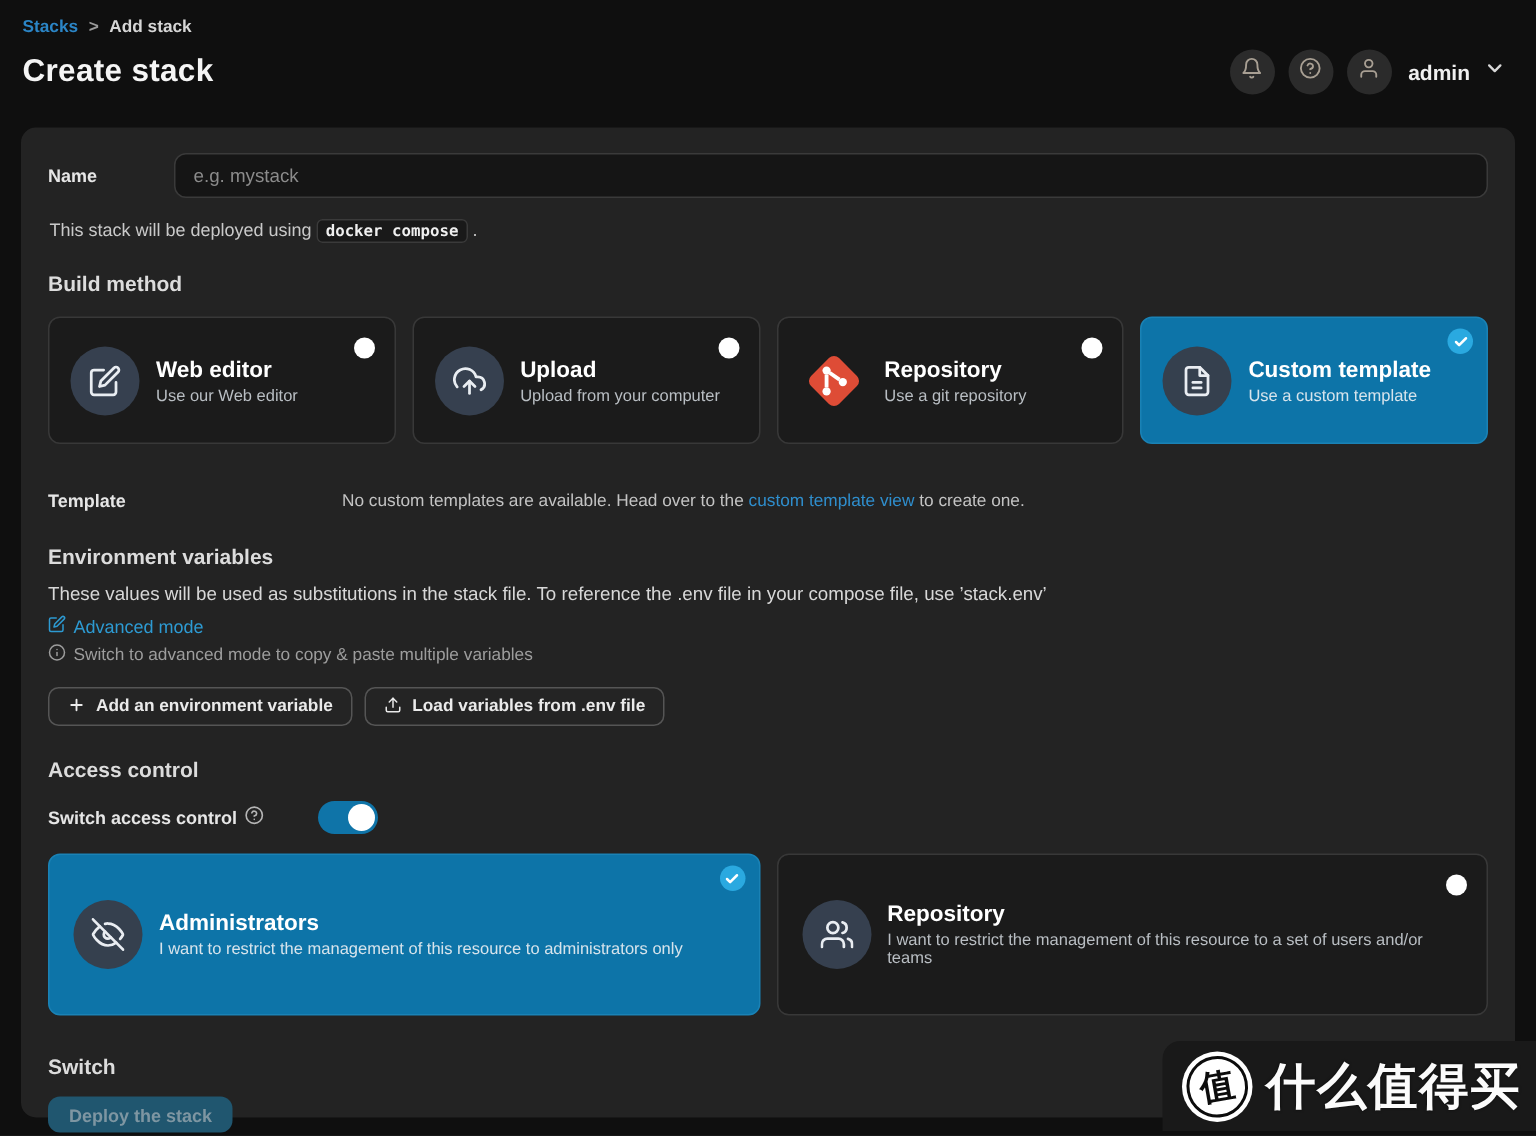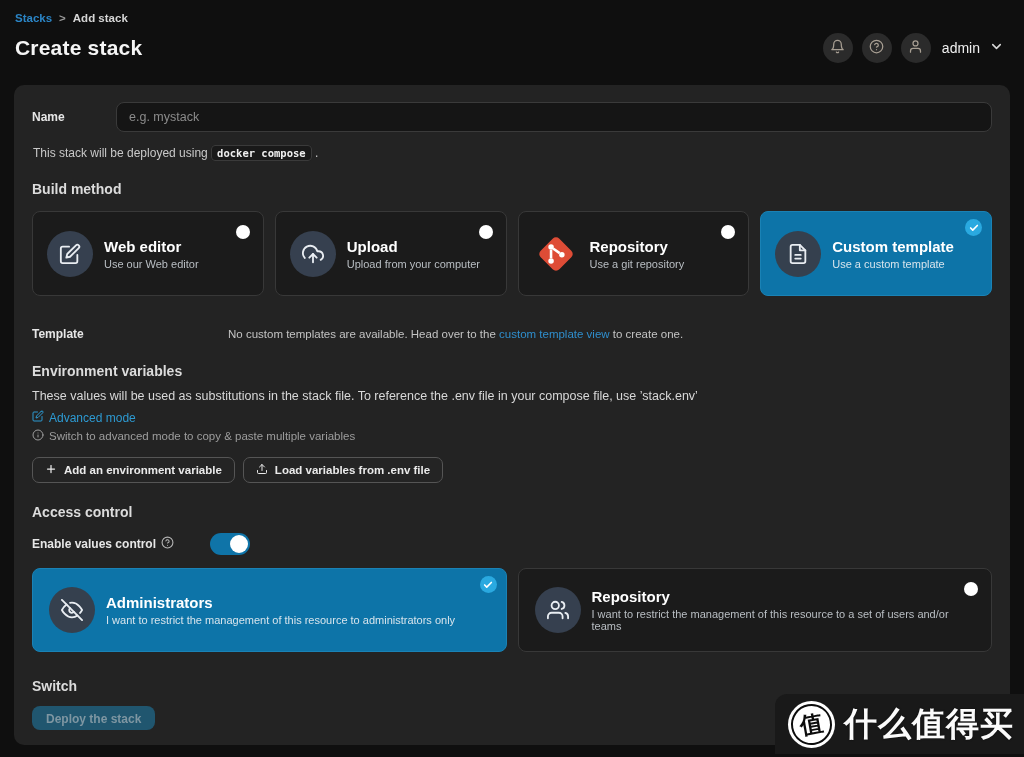--- a/index.html
+++ b/index.html
@@ -21,21 +21,21 @@
   .breadcrumb .bc-current { color:#d6d6d6; }
   .title-row { display:flex; justify-content:space-between; align-items:center; margin-top:9px; }
   .page-title { font-size:21px; font-weight:bold; color:#f5f5f5; letter-spacing:.2px; }
   .header-actions { display:flex; align-items:center; gap:9px; padding-right:4px; }
   .icon-circle {
     width:30px; height:30px; border-radius:50%;
     background:#2b2b2b; display:flex; align-items:center; justify-content:center;
     color:#a89f93; cursor:pointer;
   }
   .icon-circle svg { width:15px; height:15px; }
-  .username { font-size:14px; font-weight:normal; color:#f0f0f0; margin-left:2px; }
+  .username { font-size:14px; font-weight:bold; color:#f0f0f0; margin-left:2px; }
   .chev { color:#d8d8d8; display:flex; cursor:pointer; }
   .chev svg { width:15px; height:15px; }
 
   
   .panel {
     position:absolute; left:14px; right:14px; top:85px; bottom:12px;
     background:#232323; border-radius:10px;
     padding:15px 18px;
   }
 
@@ -64,21 +64,21 @@
 
   
   .cards-4 { display:grid; grid-template-columns:repeat(4,1fr); gap:11px; margin-top:14px; }
   .cards-2 { display:grid; grid-template-columns:repeat(2,1fr); gap:11px; margin-top:13px; }
   .sel-card {
     position:relative; height:85px; border-radius:8px;
     background:#1b1b1b; border:1px solid #383838;
     display:flex; align-items:center; gap:11px; padding:12px 14px;
     cursor:pointer;
   }
-  .cards-2 .sel-card { height:84px; padding:12px 16px; }
+  .cards-2 .sel-card { height:108px; padding:12px 16px; }
   .sel-card.selected { background:#0d74a8; border-color:#1a82b5; }
   .card-icon-circle {
     flex:0 0 46px; width:46px; height:46px; border-radius:50%;
     background:#36404f; display:flex; align-items:center; justify-content:center;
     color:#e9edf2;
   }
   .sel-card.selected .card-icon-circle { background:#35404e; }
   .card-icon-circle svg { width:22px; height:22px; }
   .card-icon-git { flex:0 0 46px; width:46px; height:46px; display:flex; align-items:center; justify-content:center; }
   .card-icon-git svg { width:44px; height:44px; }
@@ -352,21 +352,21 @@
           </svg>
       </span>
       <span>Load variables from .env file</span>
     </button>
   </div>
 
   
   <div class="section-heading h-access">Access control</div>
   <div class="toggle-row">
     <div class="toggle-label">
-      <span>Enable values control</span>
+      <span>Switch access control</span>
       <span>
         <svg viewBox="0 0 24 24" fill="none" stroke="currentColor" stroke-width="2" stroke-linecap="round" stroke-linejoin="round" width="13" height="13">
             <circle cx="12" cy="12" r="10"></circle>
             <path d="M9.09 9a3 3 0 0 1 5.83 1c0 2-3 3-3 3"></path>
             <line x1="12" y1="17" x2="12.01" y2="17"></line>
           </svg>
       </span>
     </div>
     <div class="toggle">
       <span class="knob"></span>

